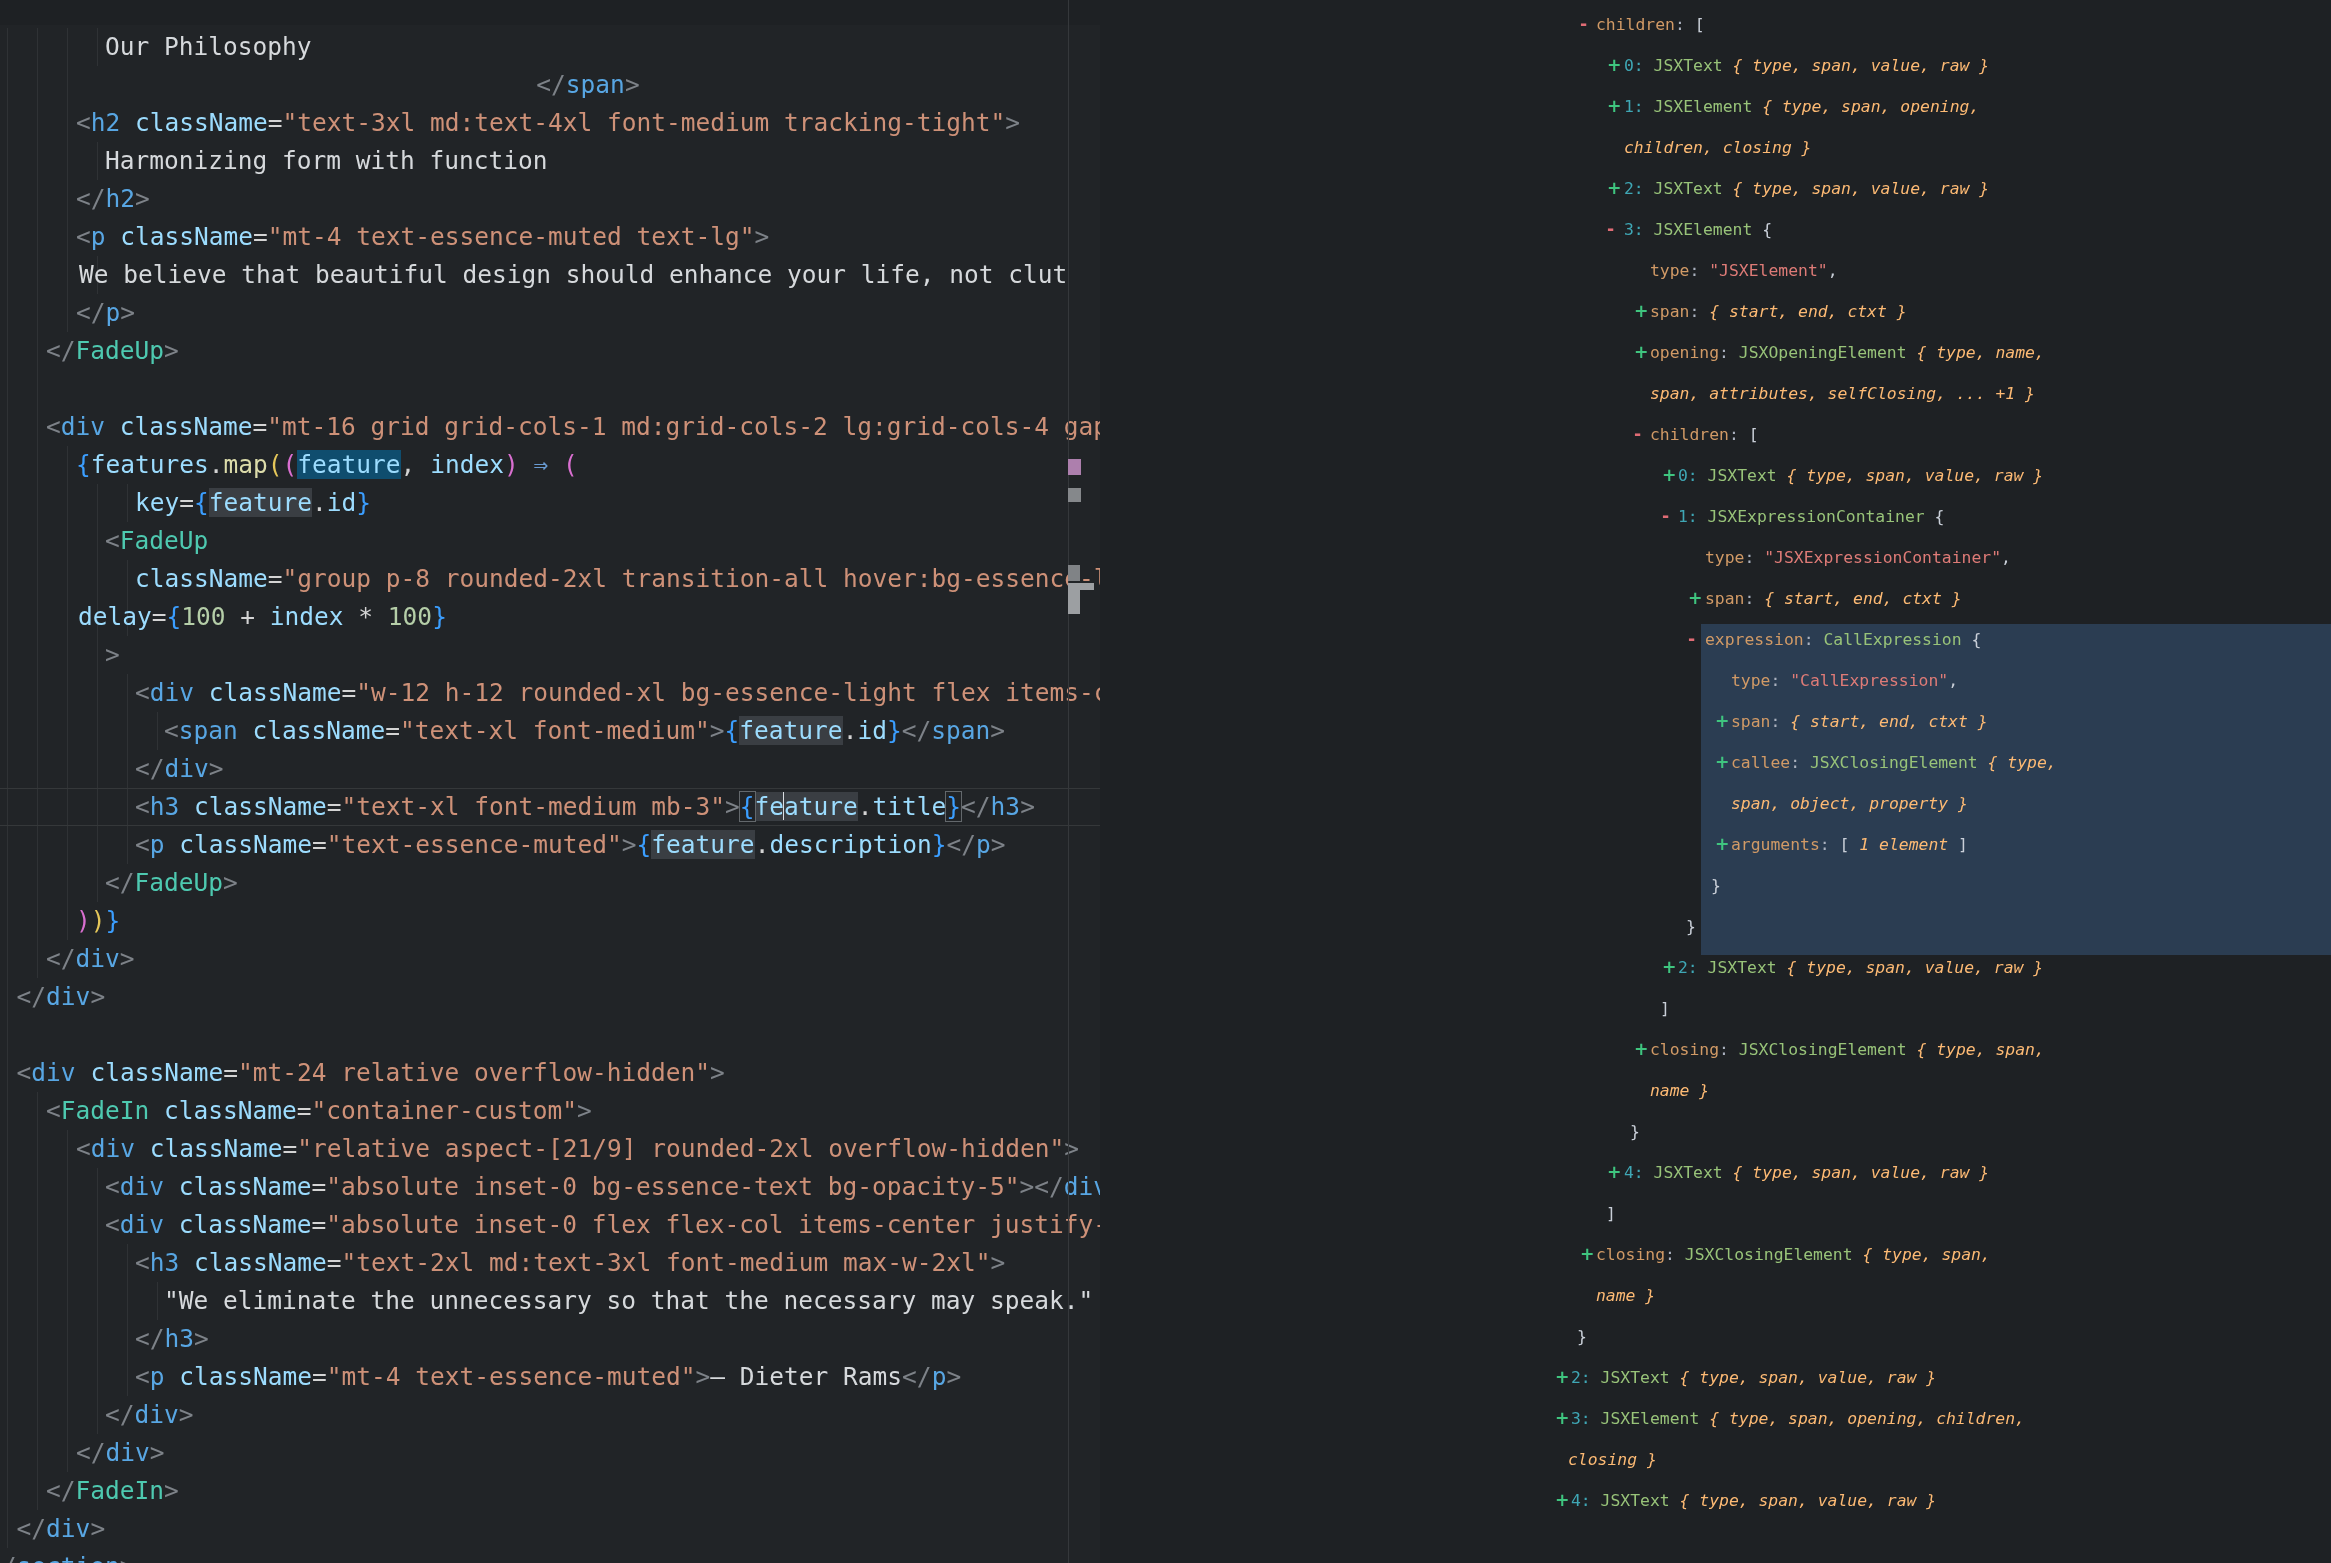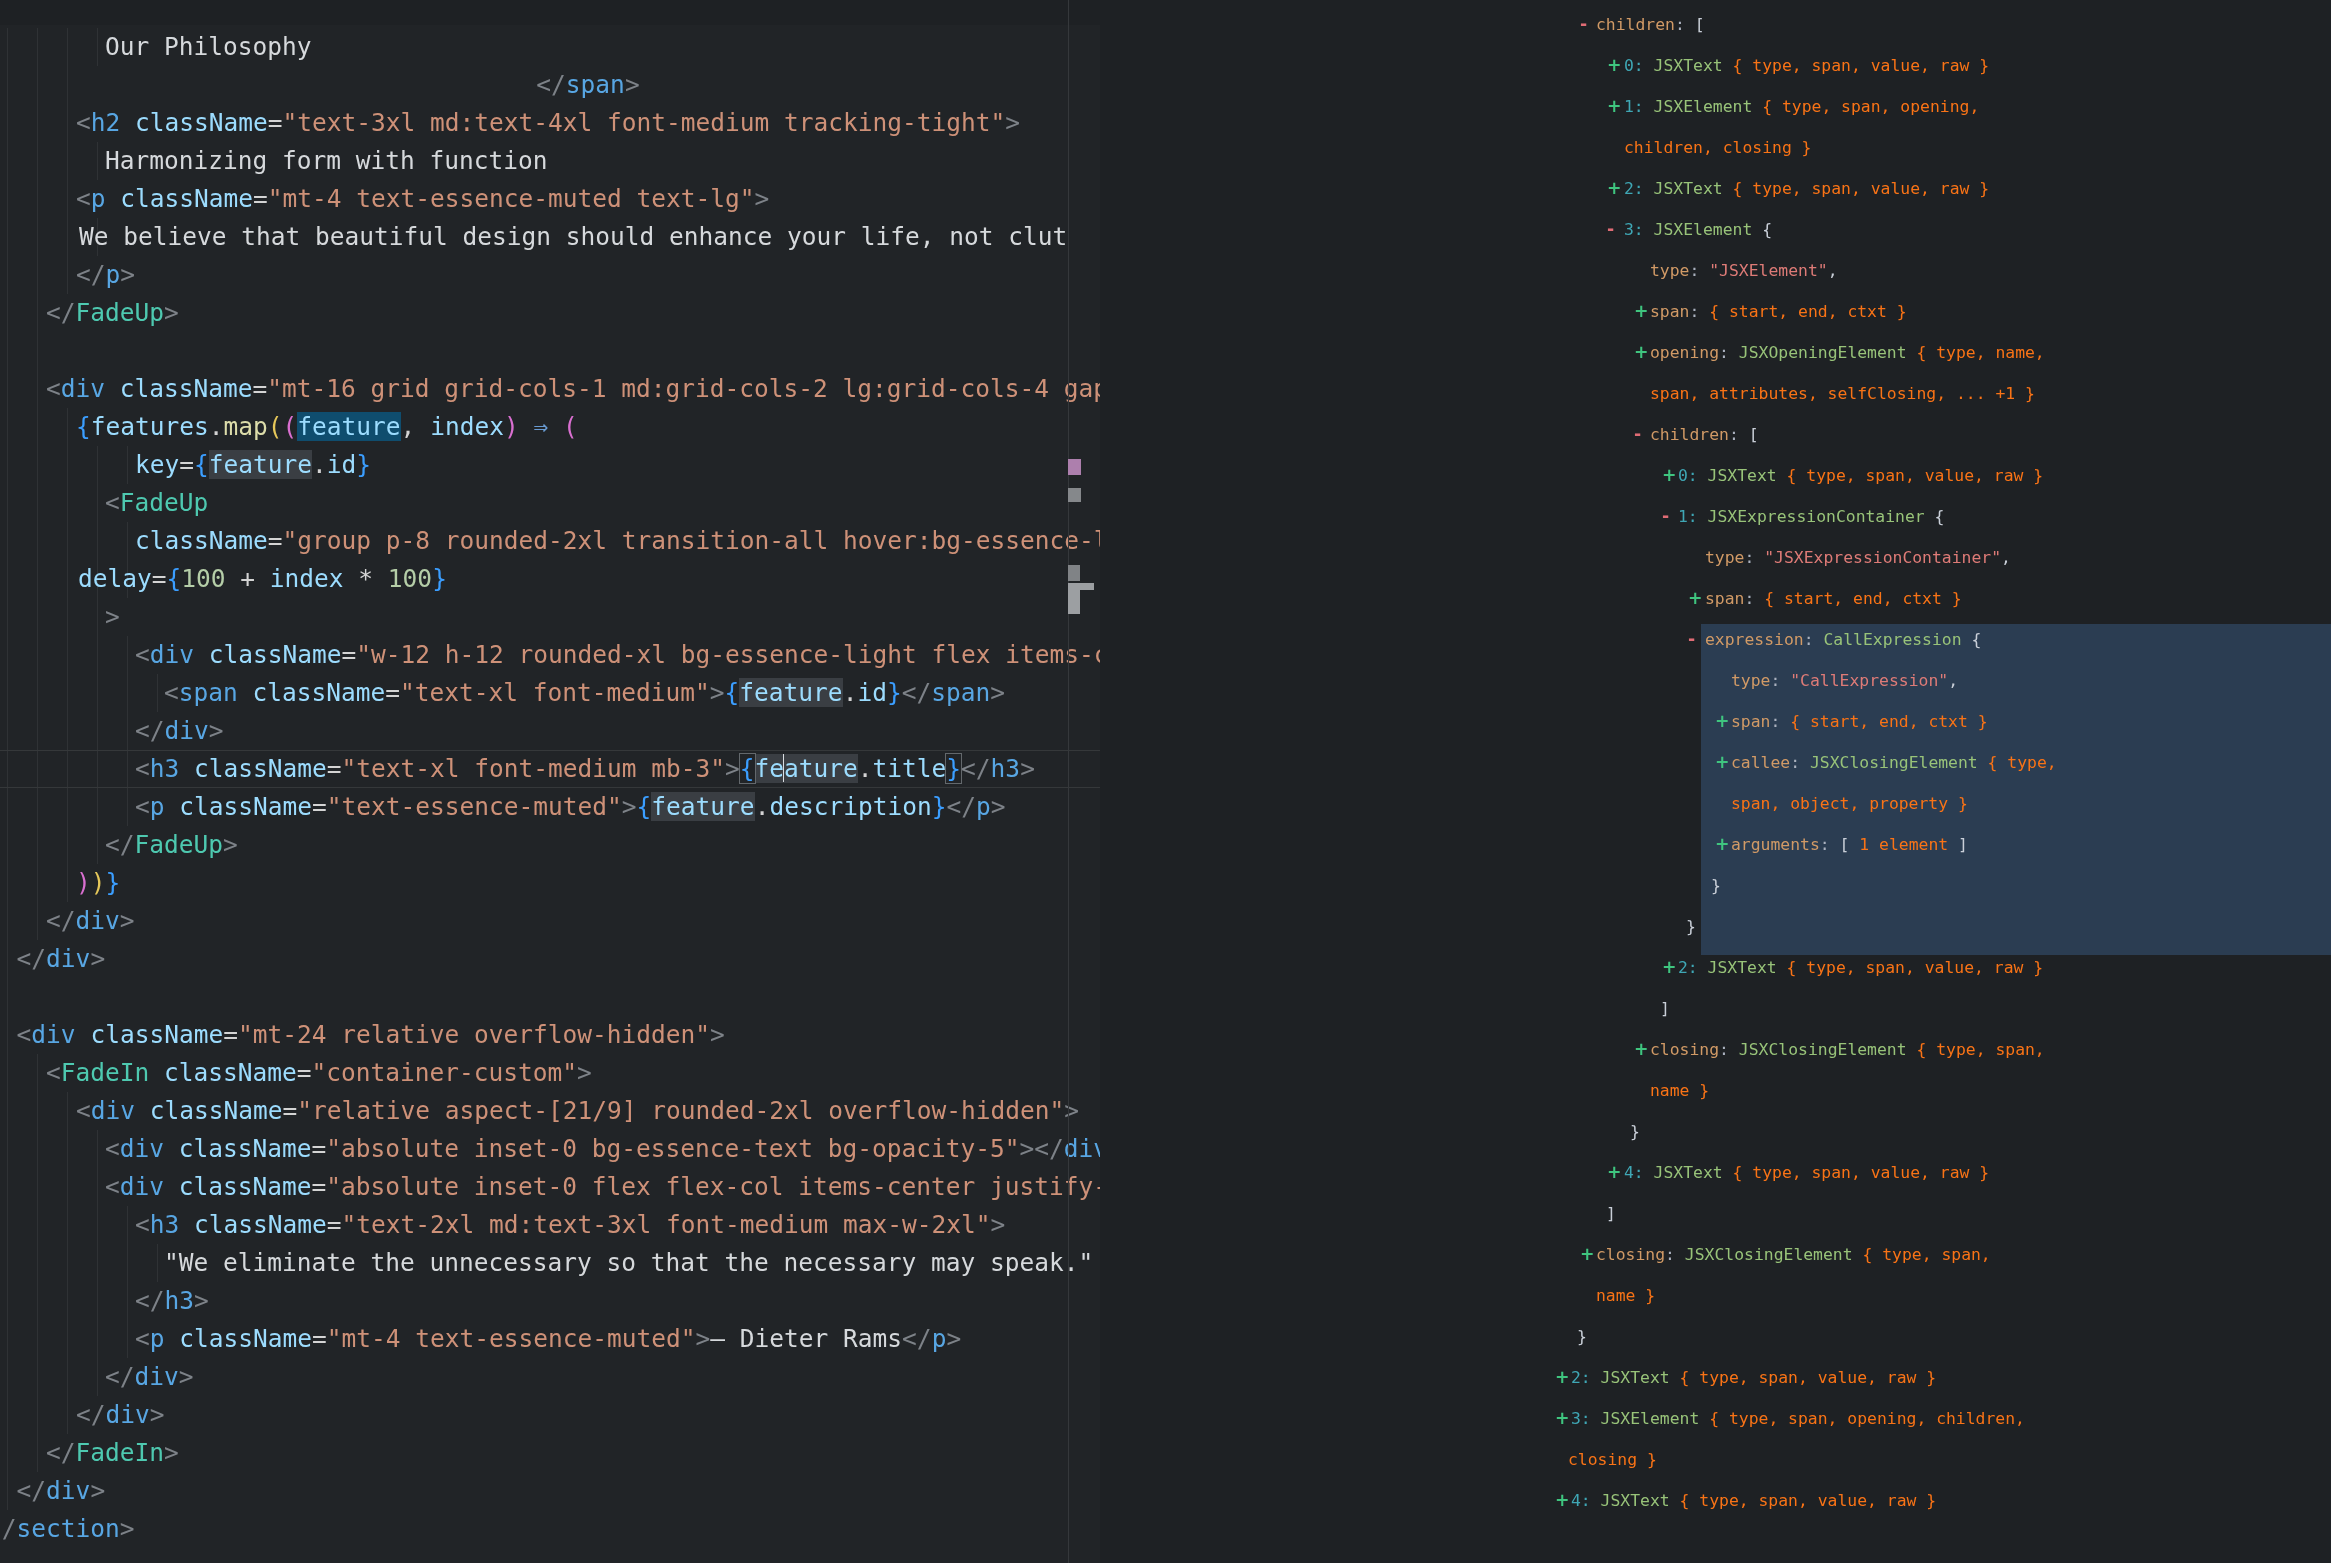--- a/index.html
+++ b/index.html
@@ -22,31 +22,32 @@
   .vline{position:absolute;top:0;width:1.4px;height:1564px;background:#35383b;}
   .mblock{position:absolute;}
 
   
   #right-pane{position:absolute;left:1111px;top:0;width:1220px;height:1564px;background:#1E2124;overflow:hidden;padding-top:3.6px;box-sizing:border-box;}
   #sel-rect{position:absolute;left:590px;top:624px;width:630px;height:331px;background:#2B3D52;}
   .ar{position:relative;height:41px;line-height:41px;font-size:16.4px;white-space:pre;color:#C9CFD8;}
   .mk{position:absolute;top:0;font-weight:bold;font-size:17.3px;font-family:"DejaVu Sans",sans-serif;}
   .mk.plus{color:#3FC57F}.mk.minus{color:#E06C75}
   .anum{color:#3FA7B5}.key{color:#D19A66}.kcol{color:#ABB2BF}.typ{color:#98C379}
-  .astr{color:#DE7B77}.ital{color:#f97316;}.pn{color:#C9CFD8}.nul{color:#E06C75}
+  .astr{color:#DE7B77}.ital{color:#fdba74;font-style:italic}.pn{color:#C9CFD8}.nul{color:#E06C75}
 </style>
 </head>
 <body>
 
 <div id="stage">
   <div id="left-pane">
       <div class="cl" style="padding-left: 105px; background-size: 103px 100%;"><span class="txt">Our Philosophy</span></div>
       <div class="cl" style="padding-left: 76px; background-size: 74px 100%; text-align: center;"><span class="pun">&lt;/</span><span class="tag">span</span><span class="pun">&gt;</span></div>
       <div class="cl" style="padding-left: 76px; background-size: 74px 100%;"><span class="pun">&lt;</span><span class="tag">h2</span><span class="attr"> className</span><span class="op">=</span><span class="str">"text-3xl md:text-4xl font-medium tracking-tight"</span><span class="pun">&gt;</span></div>
       <div class="cl" style="padding-left: 105px; background-size: 103px 100%;"><span class="txt">Harmonizing form with function</span></div>
+      <div class="cl" style="padding-left: 76px; background-size: 74px 100%;"><span class="pun">&lt;/</span><span class="tag">h2</span><span class="pun">&gt;</span></div>
       <div class="cl" style="padding-left: 76px; background-size: 74px 100%;"><span class="pun">&lt;</span><span class="tag">p</span><span class="attr"> className</span><span class="op">=</span><span class="str">"mt-4 text-essence-muted text-lg"</span><span class="pun">&gt;</span></div>
       <div class="cl" style="padding-left: 79px; background-size: 103px 100%;"><span class="txt">We believe that beautiful design should enhance your life, not clut</span></div>
       <div class="cl" style="padding-left: 76px; background-size: 74px 100%;"><span class="pun">&lt;/</span><span class="tag">p</span><span class="pun">&gt;</span></div>
       <div class="cl" style="padding-left: 46px; background-size: 44px 100%;"><span class="pun">&lt;/</span><span class="cmp">FadeUp</span><span class="pun">&gt;</span></div>
       <div class="cl" style="padding-left: 46px; background-size: 44px 100%;"></div>
       <div class="cl" style="padding-left: 46px; background-size: 44px 100%;"><span class="pun">&lt;</span><span class="tag">div</span><span class="attr"> className</span><span class="op">=</span><span class="str">"mt-16 grid grid-cols-1 md:grid-cols-2 lg:grid-cols-4 gap-8</span></div>
       <div class="cl" style="padding-left: 76px; background-size: 74px 100%;"><span class="brB">{</span><span class="attr">features</span><span class="op">.</span><span class="fn">map</span><span class="brY">(</span><span class="brP">(</span><span class="attr hlB">feature</span><span class="op">, </span><span class="attr">index</span><span class="brP">)</span><span class="arr"> ⇒ </span><span class="brP">(</span></div>
       <div class="cl" style="padding-left: 135px; background-size: 133px 100%;"><span class="attr">key</span><span class="op">=</span><span class="brB">{</span><span class="attr hlG">feature</span><span class="op">.</span><span class="attr">id</span><span class="brB">}</span></div>
       <div class="cl" style="padding-left: 105px; background-size: 103px 100%;"><span class="pun">&lt;</span><span class="cmp">FadeUp</span></div>
       <div class="cl" style="padding-left: 135px; background-size: 133px 100%;"><span class="attr">className</span><span class="op">=</span><span class="str">"group p-8 rounded-2xl transition-all hover:bg-essence-l</span></div>

